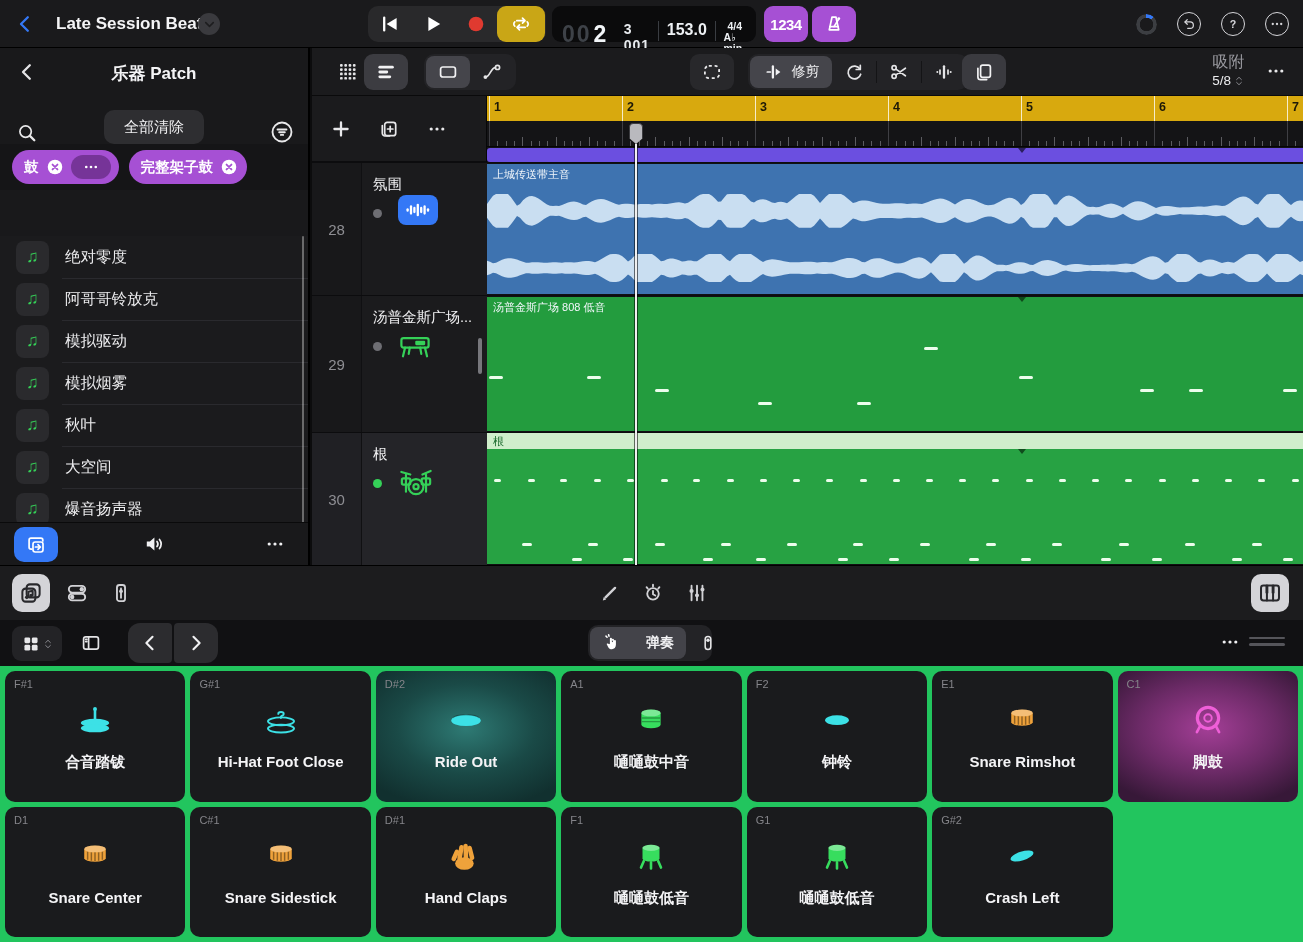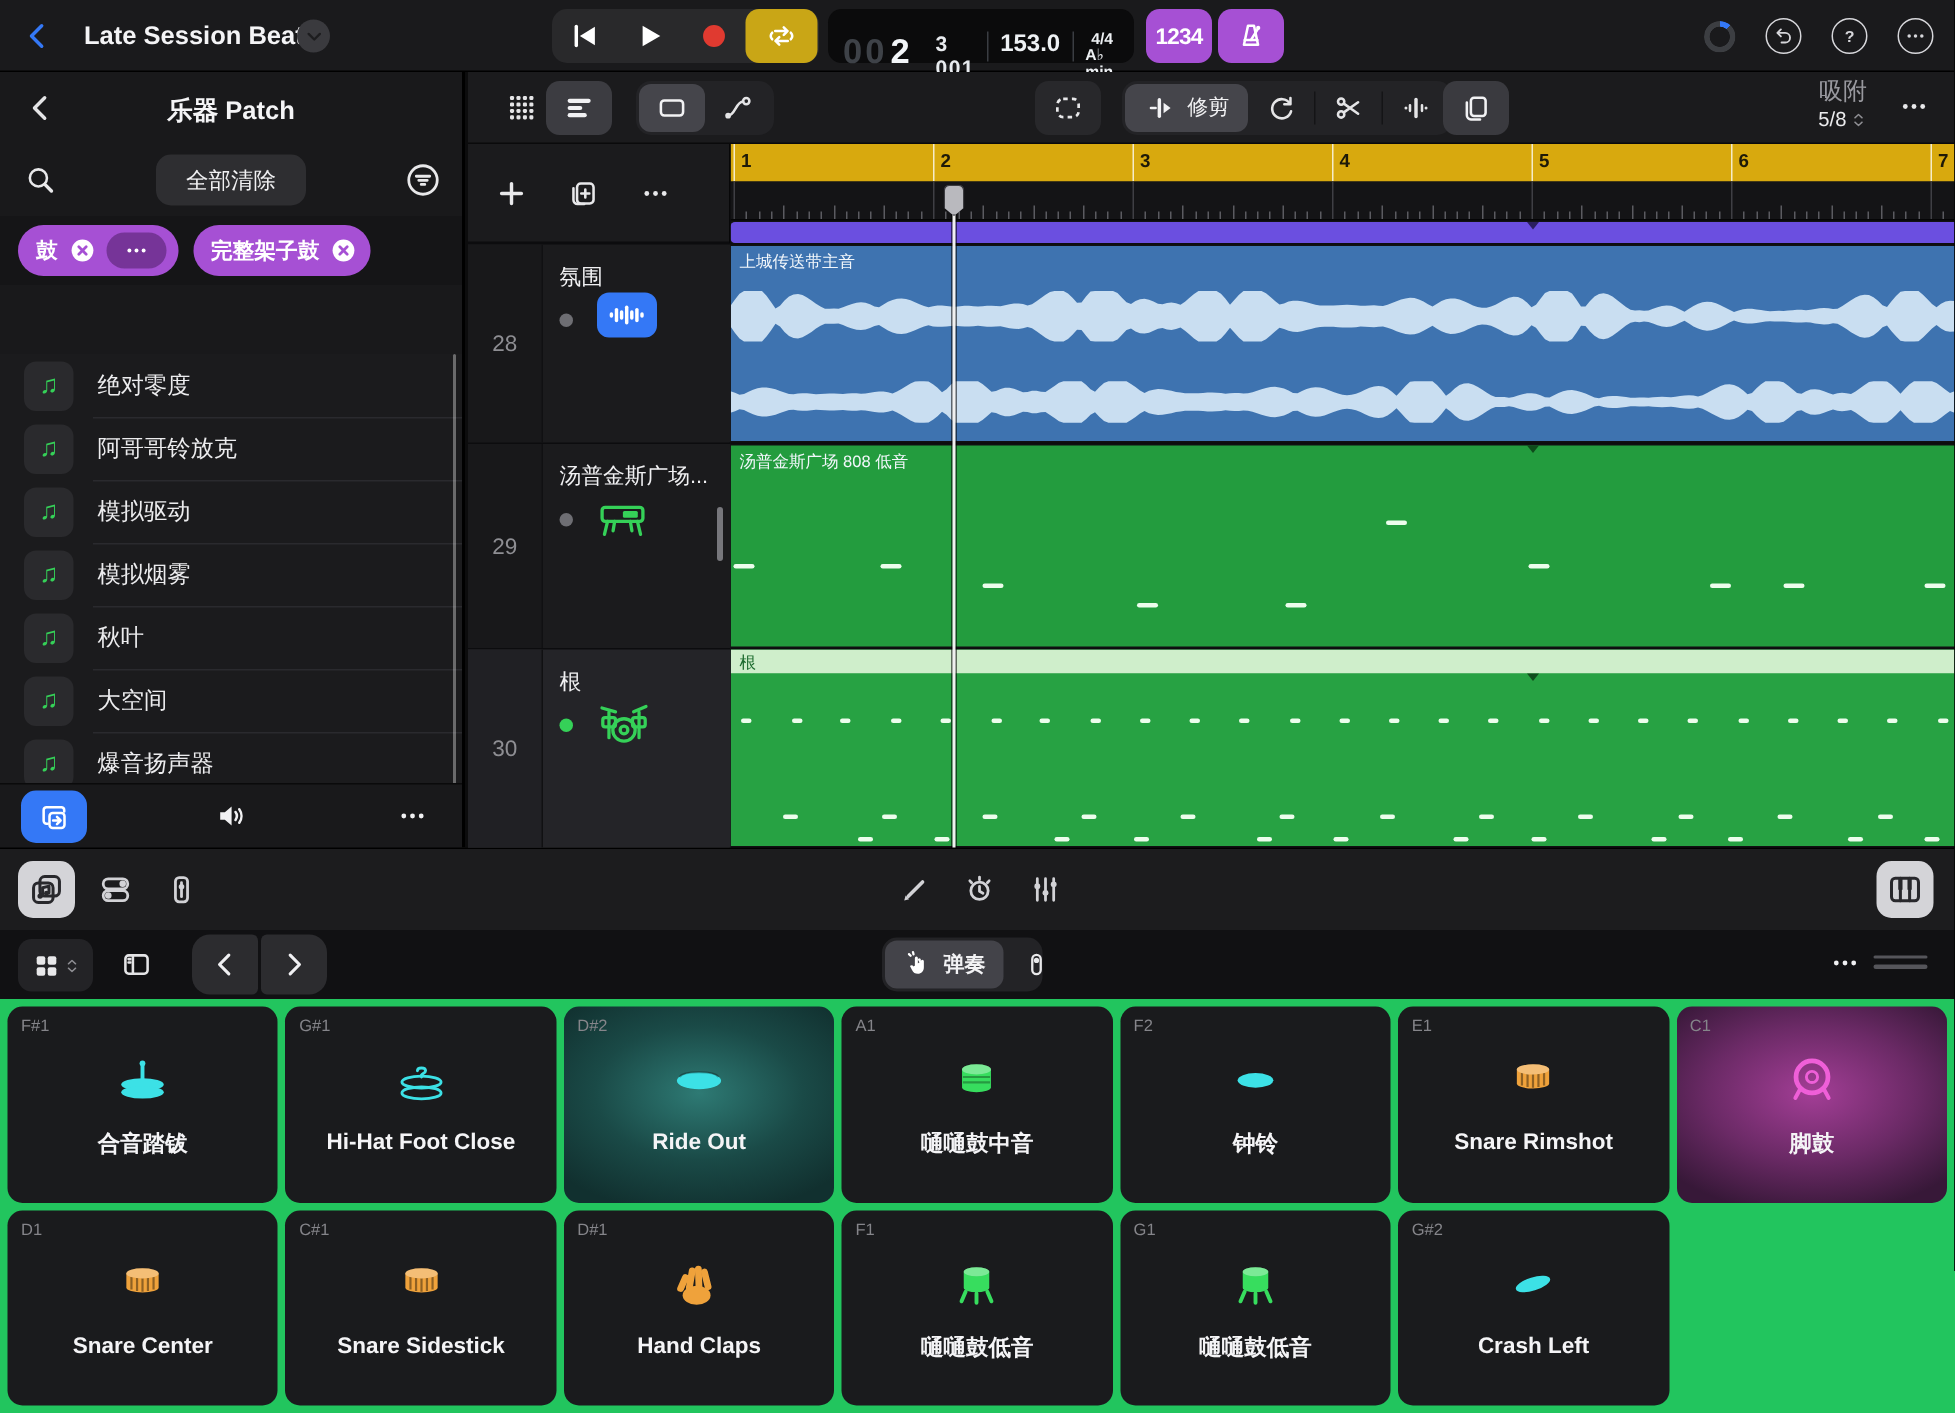--- a/index.html
+++ b/index.html
@@ -31,21 +31,21 @@
   .tb-right{position:absolute;right:14px;top:12px;display:flex;gap:20px;align-items:center}
   .ring{width:21px;height:21px;border-radius:50%;background:conic-gradient(var(--accent-blue) 0 42deg,#3c3e42 42deg 360deg);
         -webkit-mask:radial-gradient(closest-side,transparent 62%,#000 66%);mask:radial-gradient(closest-side,transparent 62%,#000 66%)}
   .circ{width:24px;height:24px;border-radius:50%;border:1.6px solid #d6d6da;display:flex;align-items:center;justify-content:center}
 
   
   .library{position:absolute;left:0;top:48px;width:310px;height:517px;background:#19191b;border-right:2px solid #000}
   .lib-head{position:absolute;left:0;top:0;width:100%;height:48px}
   .lib-back{position:absolute;left:16px;top:13px}
   .lib-title{position:absolute;left:0;right:0;top:14px;text-align:center;font-size:17px;font-weight:bold;color:#f4f4f6}
-  .lib-search{position:absolute;left:0;top:48px;width:100%;height:48px;display:flex;align-items:center}
+  .lib-search{position:absolute;left:0;top:48px;width:100%;height:48px;display:flex;align-items:flex-end}
   .srch{position:absolute;left:16px}
   .clear-btn{margin:0 auto;height:34px;padding:0 20px;border:none;border-radius:10px;background:#2e2e31;color:#f0f0f2;font-size:15px;font-family:inherit}
   .fltr{position:absolute;right:14px}
   .lib-tags{position:absolute;left:0;top:96px;width:100%;height:46px;background:#151517;display:flex;align-items:center;gap:10px;padding:0 12px}
   .tagpill{height:34px;border-radius:17px;background:var(--purple-button);display:flex;align-items:center;gap:6px;padding:0 8px 0 12px;font-size:14.5px;font-weight:bold;color:#fff}
   .pill-more{height:24px;width:40px;border-radius:12px;background:rgba(30,0,40,.35);display:flex;align-items:center;justify-content:center}
   .lib-chips{position:absolute;left:0;top:142px;width:100%;height:46px;background:#1a1a1c;display:flex;align-items:center;gap:9px;padding:0 12px}
   .chip{height:33px;border-radius:9px;background:#242427;display:flex;align-items:center;padding:0 13px;font-size:14px;font-weight:bold}
   .lib-list{position:absolute;left:0;top:188px;width:100%;height:336px;background:#1b1b1d}
   .lib-item{position:relative;height:42px;display:flex;align-items:center;gap:16px;padding-left:16px}
@@ -123,21 +123,21 @@
 
   
   .padsbar{position:absolute;left:0;top:620px;width:100%;height:46px;background:#111113}
   .pb-grid{position:absolute;left:12px;top:6px;width:50px;height:35px;border:none;border-radius:9px;background:#232326;display:flex;align-items:center;justify-content:center;gap:1px}
   .pb-panel{position:absolute;left:80px;top:12px}
   .pb-nav{position:absolute;left:128px;top:3px;display:flex;gap:2px}
   .pb-nav .nbtn{width:44px;height:40px;border:none;background:#2c2c2f;display:flex;align-items:center;justify-content:center}
   .pb-nav .nbtn:first-child{border-radius:12px 4px 4px 12px}
   .pb-nav .nbtn:last-child{border-radius:4px 12px 12px 4px}
   .playseg{position:absolute;left:588px;top:5px;height:36px;background:#232326;border-radius:10px;display:flex;align-items:center;padding:2px}
-  .ps-seg{height:32px;display:flex;align-items:center;gap:7px;padding:0 12px;border-radius:8px}
+  .ps-seg{height:32px;display:flex;align-items:center;gap:24px;padding:0 12px;border-radius:8px}
   .ps-seg.sel{background:#434349}
   .ps-label{font-size:14px;font-weight:bold;color:#f2f2f4}
   .pb-more{position:absolute;right:62px;top:11px}
   .pb-handle{position:absolute;right:18px;top:17px;width:36px;height:11px}
   .pb-handle i{display:block;height:2.4px;border-radius:2px;background:#55555a;margin-bottom:4px}
 
   
   .pads{position:absolute;left:0;top:666px;width:100%;height:276px;background:#22c55e;display:grid;
         grid-template-columns:repeat(7,1fr);grid-template-rows:1fr 1fr;gap:5px;padding:5px}
   .pad{position:relative;border-radius:10px;background:#1a1b1d}

